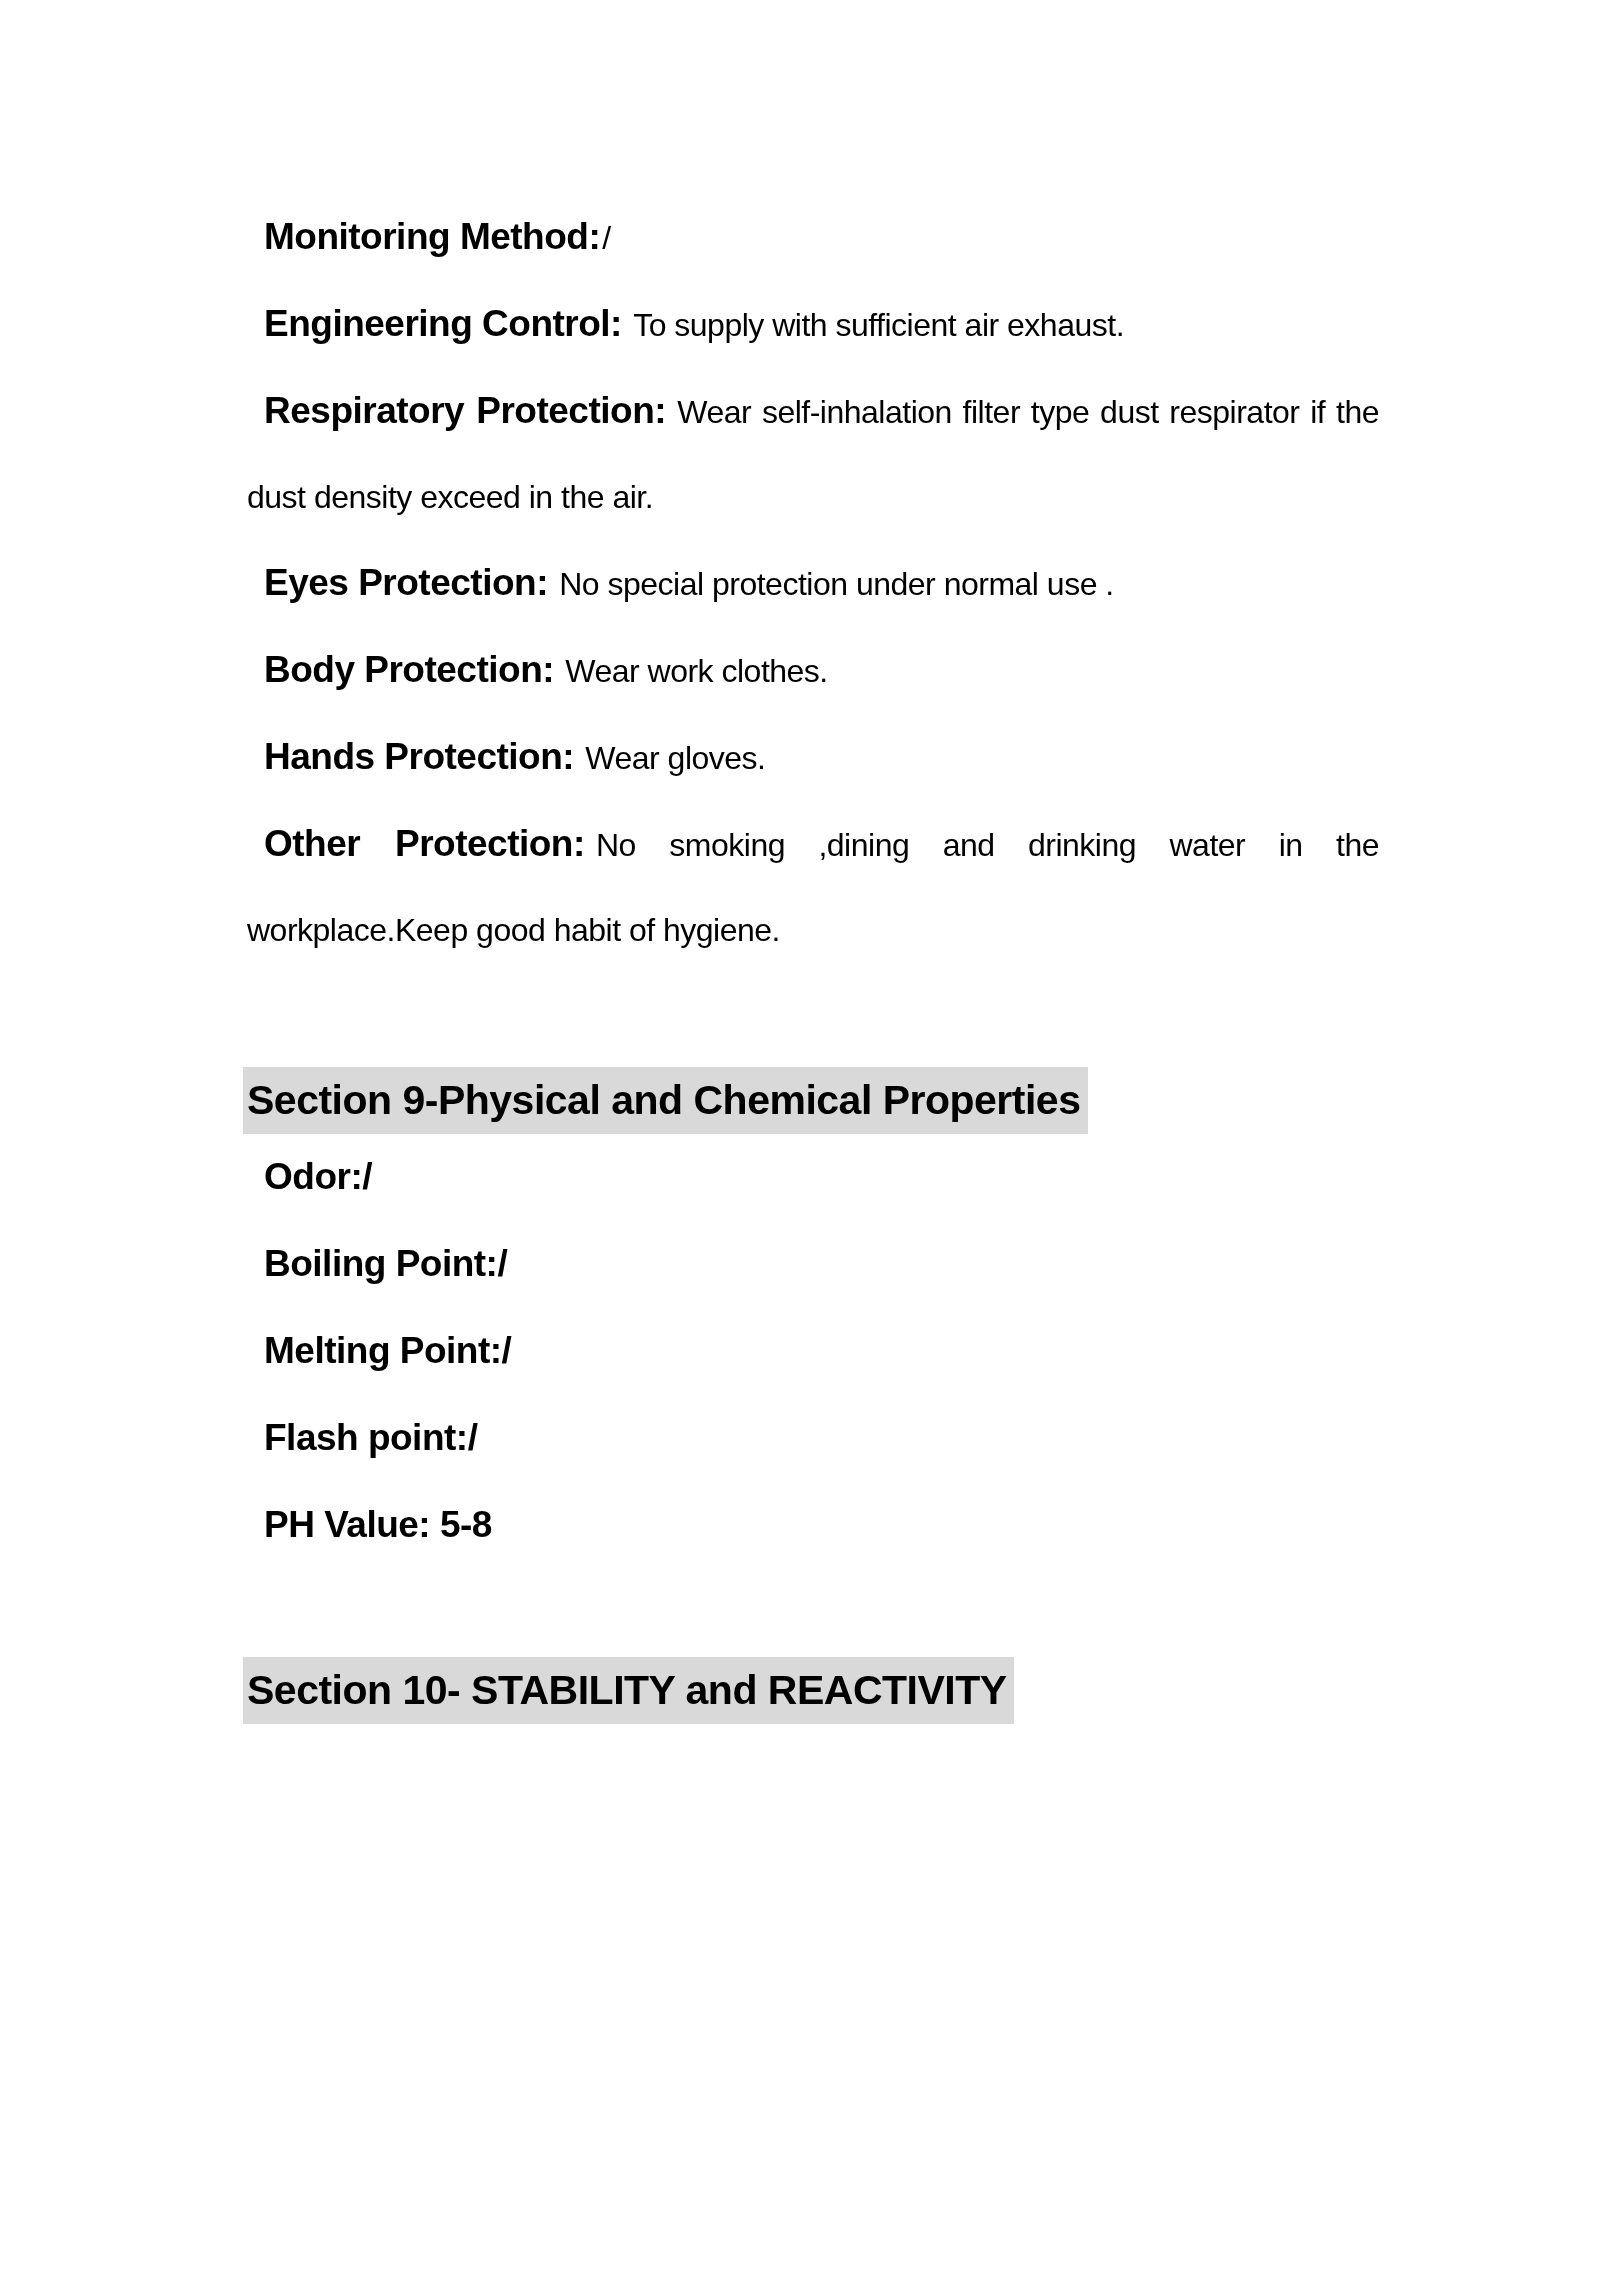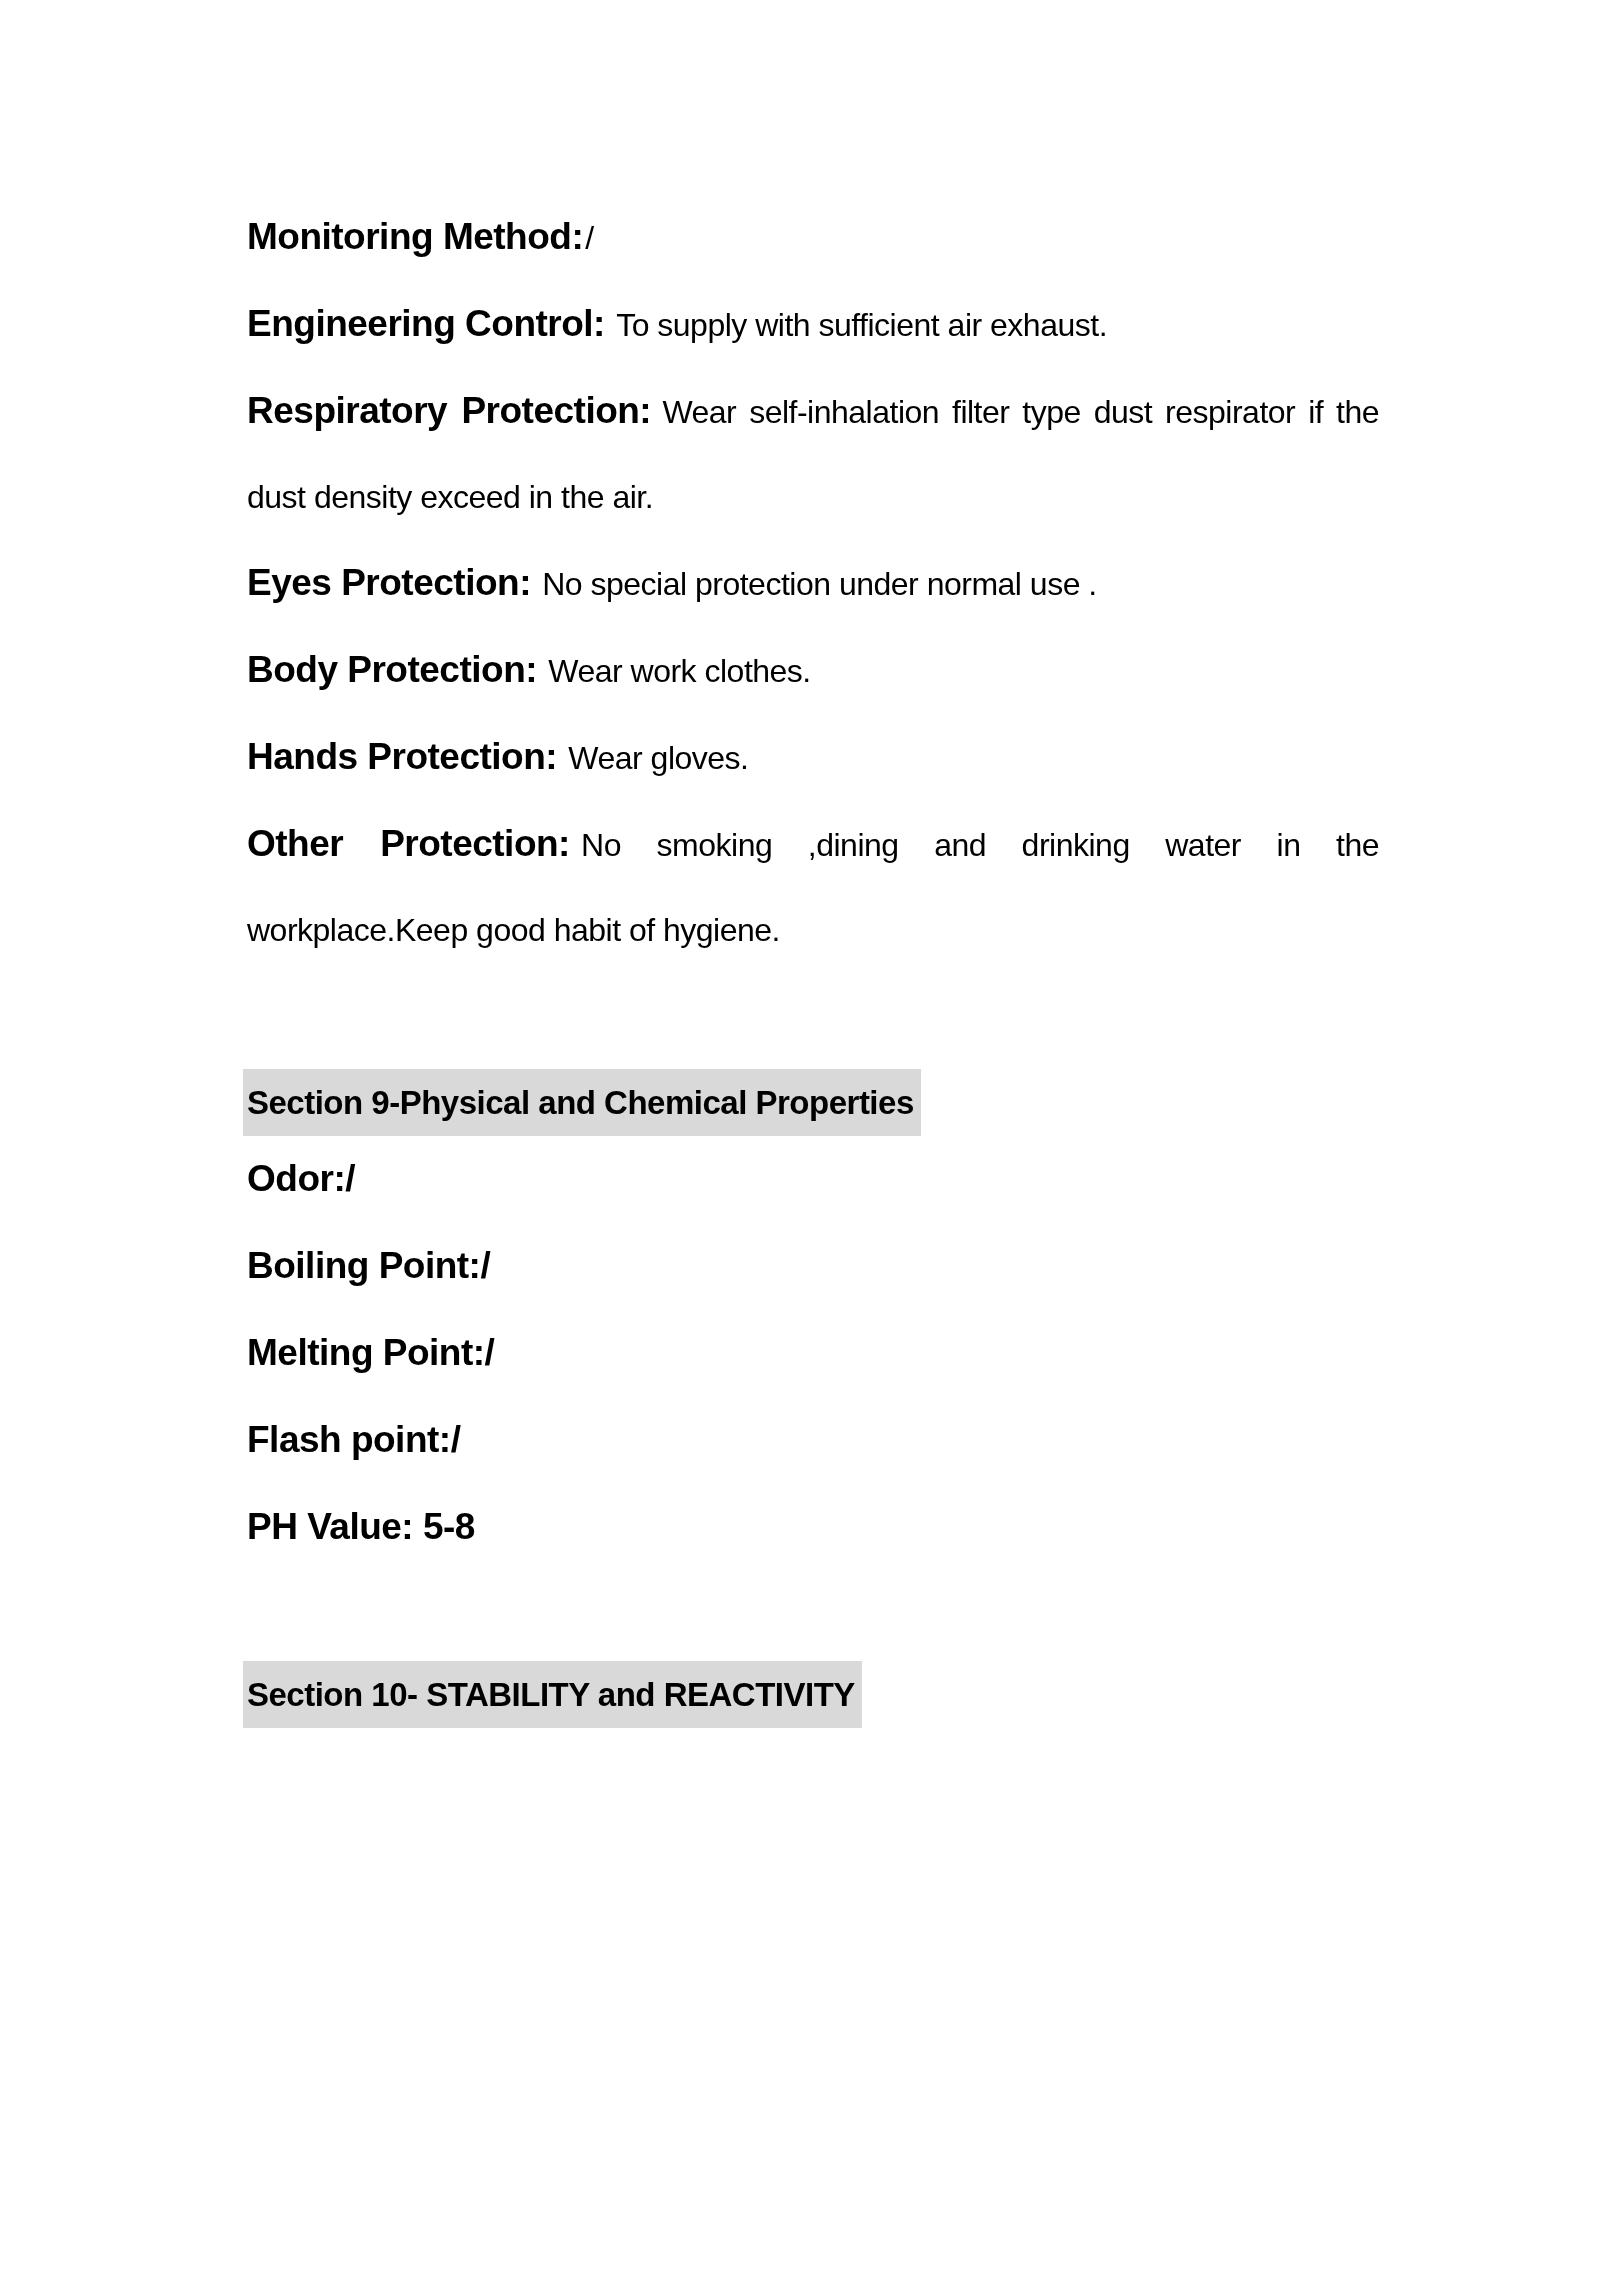--- a/index.html
+++ b/index.html
@@ -29,39 +29,40 @@
     letter-spacing: -0.5px;
     white-space: normal;
   }
   p.line.justify {
     text-align: justify;
     text-align-last: left;
   }
   .label {
     font-weight: 700;
     font-size: 37px;
+    margin-left: 17px;
   }
   .value {
     font-weight: 400;
     font-size: 32px;
     margin-left: 11.2px;
   }
   .value.tight {
     margin-left: 2px;
   }
   p.heading-line {
     margin: 0;
     line-height: 67px;
     font-size: 41px;
   }
   p.heading-line .heading-text {
     display: inline-block;
     background: #d9d9d9;
     font-weight: 700;
-    font-size: 33px;
+    font-size: 41px;
     line-height: 67px;
     letter-spacing: -0.5px;
     padding: 0 7.2px 0 4.1px;
     margin-left: -4.1px;
   }
   .gap-before-section-9 { margin-top: 94px !important; }
   .gap-after-section-9  { margin-top: 14px  !important; }
   .gap-before-section-10 { margin-top: 88px !important; }
   .gap-after-section-10  { margin-top: 11.8px  !important; }
 </style>

